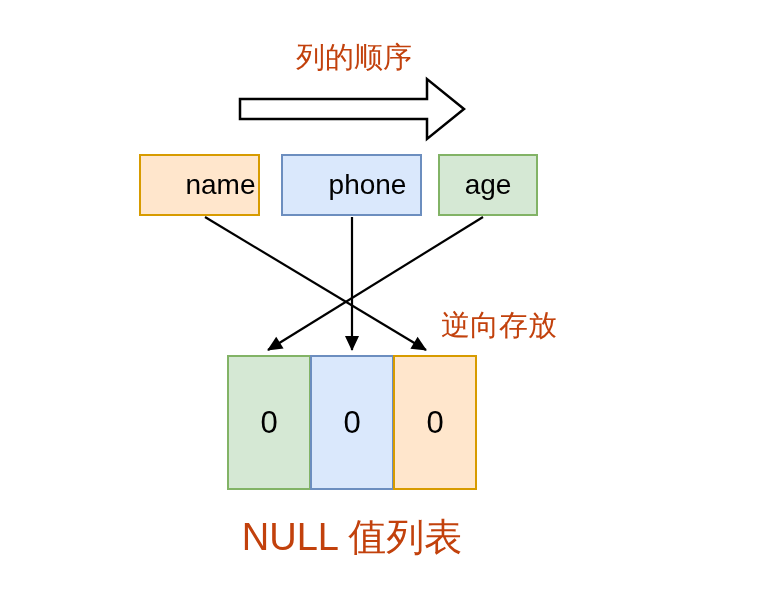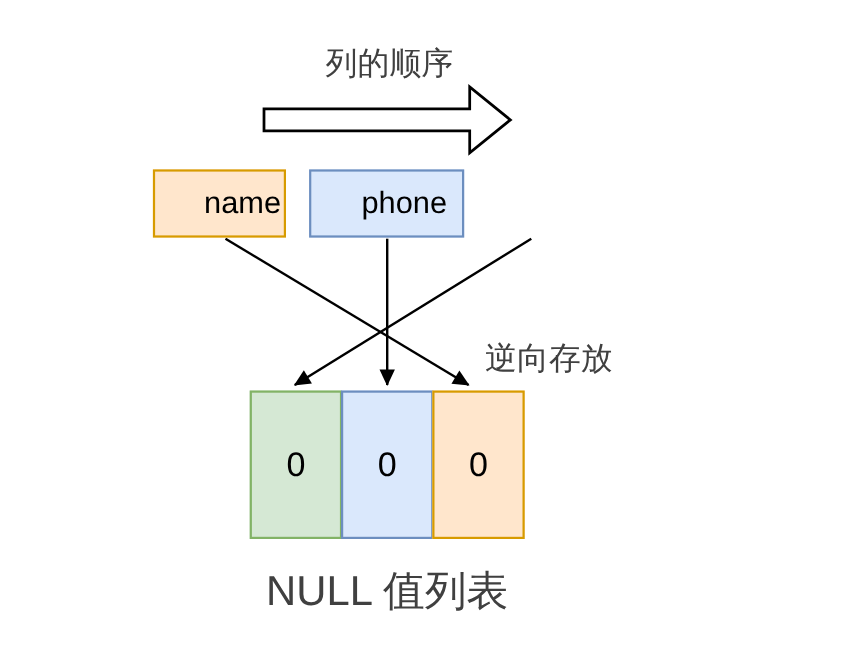--- a/index.html
+++ b/index.html
@@ -19,21 +19,21 @@
   .overlay {
     position: absolute;
     left: 0;
     top: 0;
     width: 770px;
     height: 590px;
     pointer-events: none;
   }
   .txt {
     position: absolute;
-    color: #404040;
+    color: #c2410c;
     white-space: nowrap;
   }
   .order-title {
     left: 240px;
     top: 38px;
     width: 228px;
     text-align: center;
     font-size: 29px;
   }
   .reverse-note {
@@ -106,20 +106,23 @@
   <div class="txt table-caption">NULL 值列表</div>
 
   <div class="col-box b0" style="background-color: rgb(255, 230, 204); border-color: rgb(215, 155, 0);">
     <span>name</span>
   </div>
 
   <div class="col-box b1" style="background-color: rgb(218, 232, 252); border-color: rgb(108, 142, 191); padding-left: 32px;">
     <span>phone</span>
   </div>
 
+  <div class="col-box b2" style="background-color: rgb(213, 232, 212); border-color: rgb(130, 179, 102);">
+    <span>age</span>
+  </div>
 
   <div class="null-cell c0" style="background-color: rgb(213, 232, 212); border-color: rgb(130, 179, 102);">
     <span>0</span>
   </div>
 
   <div class="null-cell c1" style="background-color: rgb(218, 232, 252); border-color: rgb(108, 142, 191);">
     <span>0</span>
   </div>
 
   <div class="null-cell c2" style="background-color: rgb(255, 230, 204); border-color: rgb(215, 155, 0);">

